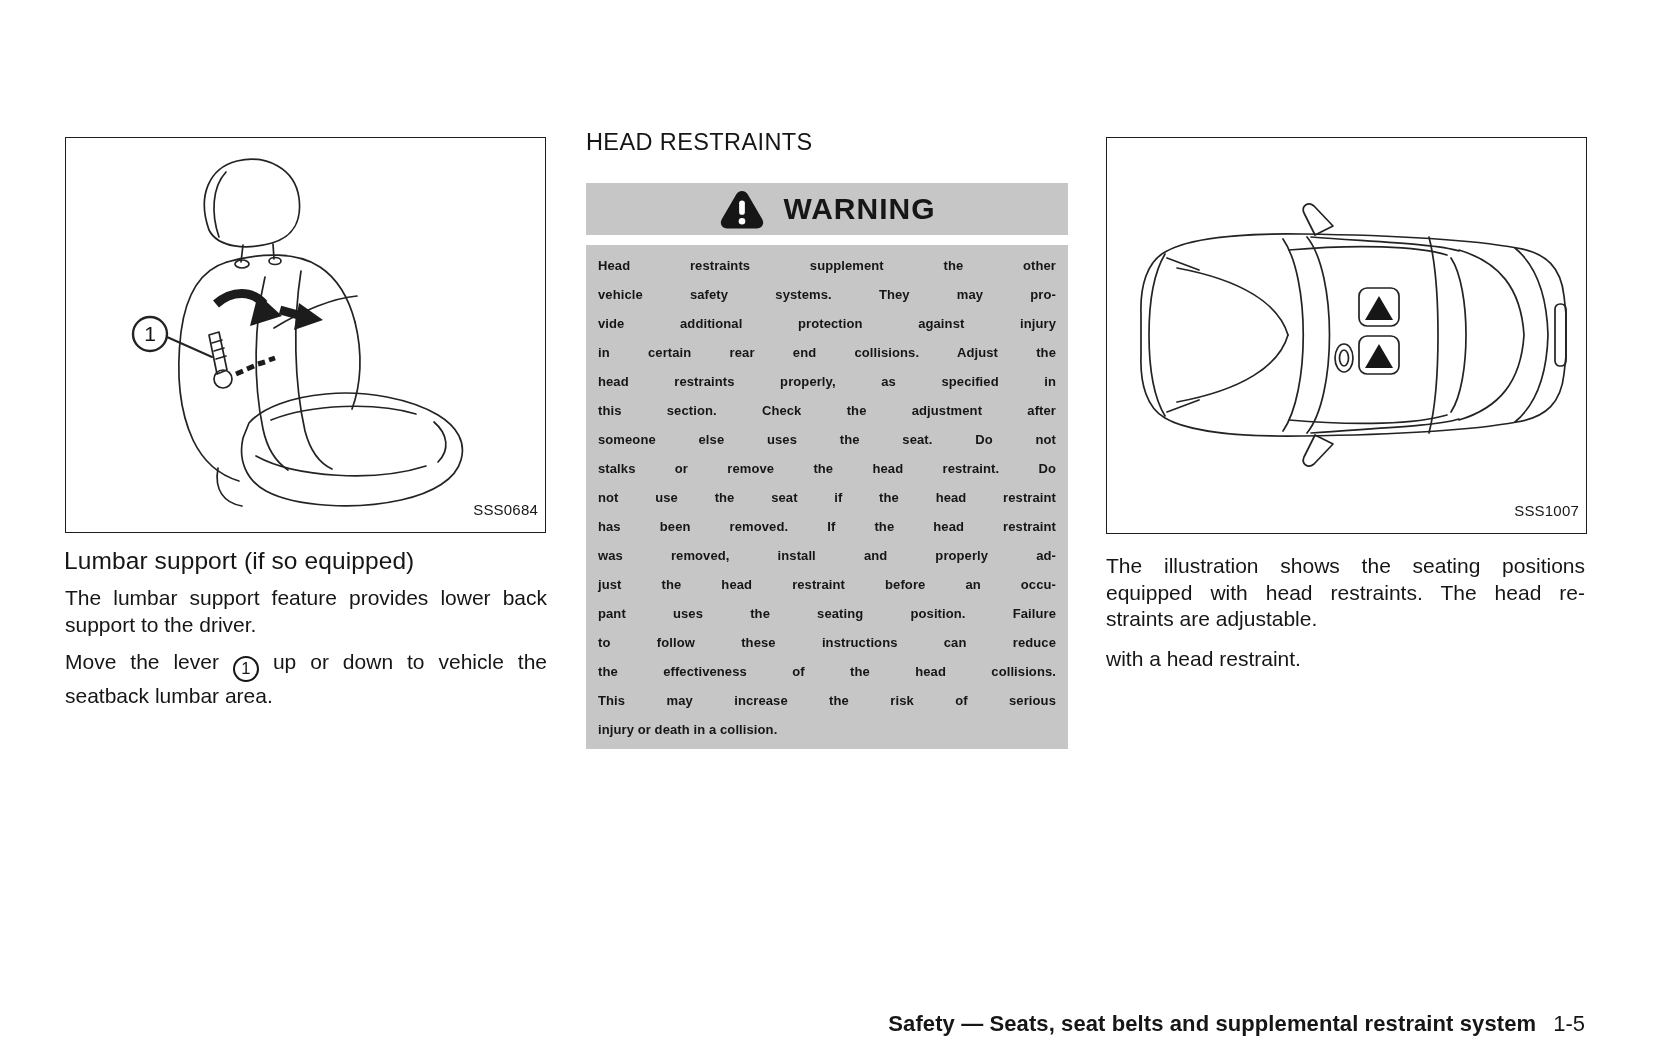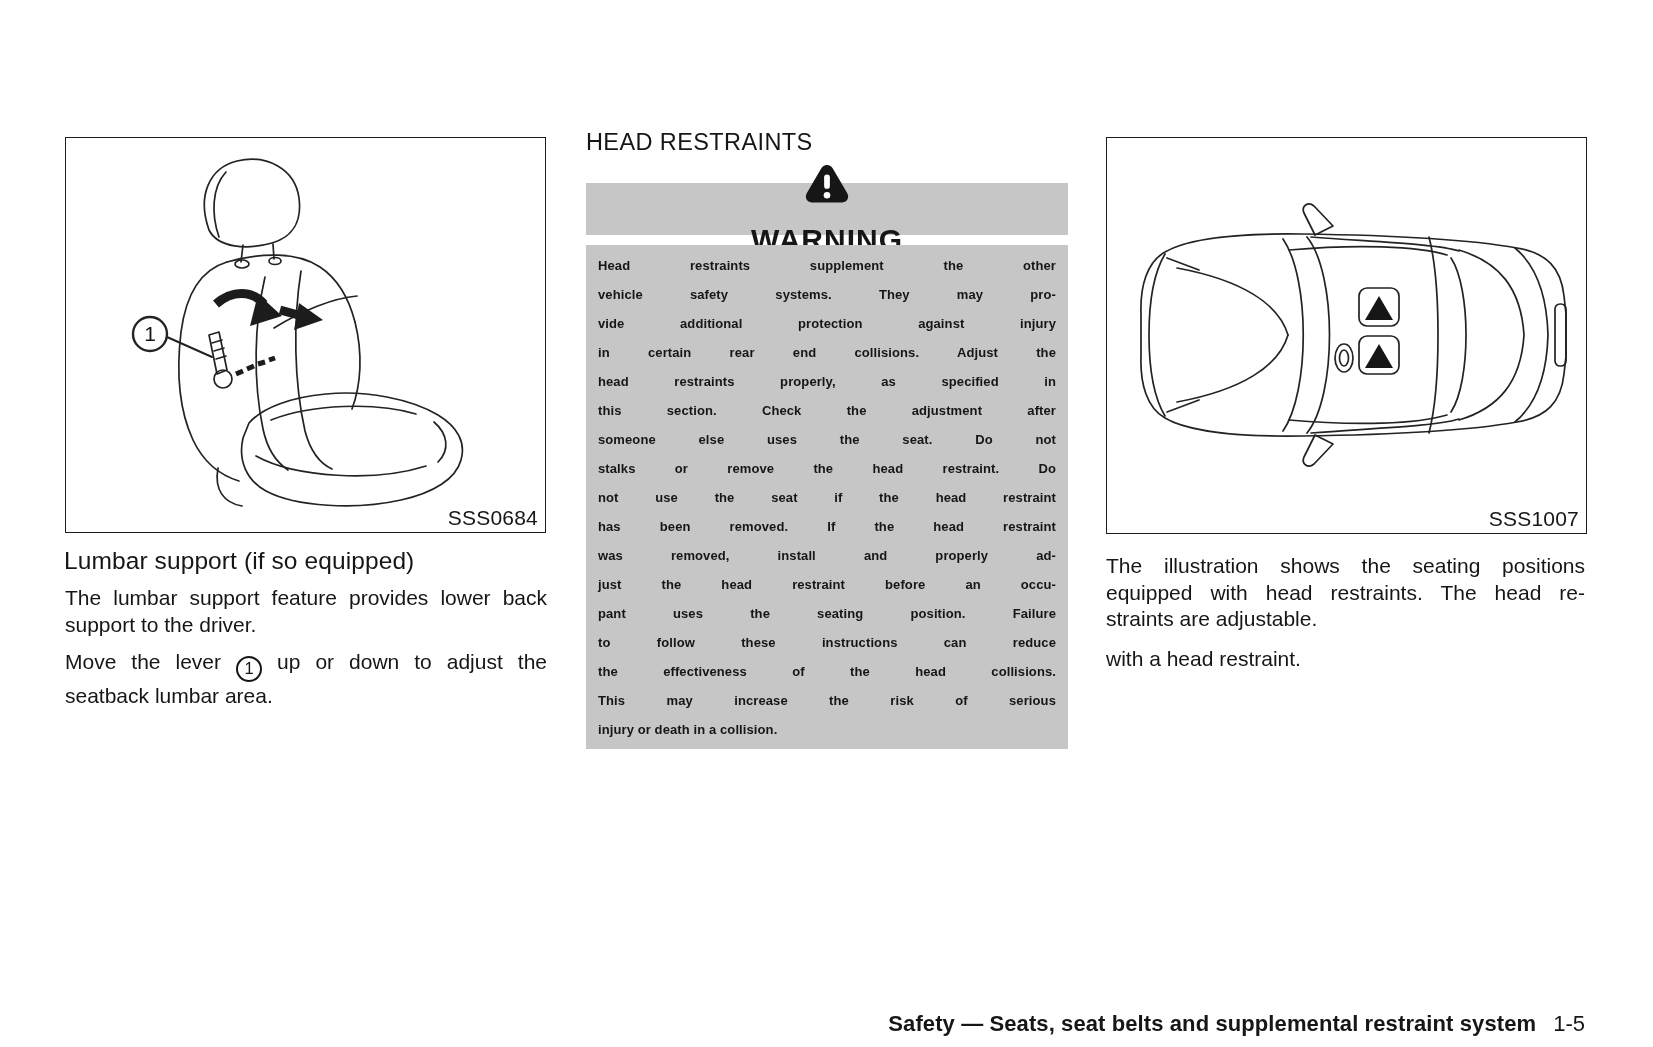--- a/index.html
+++ b/index.html
@@ -2,39 +2,39 @@
 <html><head>
 <meta charset="utf-8">
 <style>
   html,body{margin:0;padding:0}
   body{
     width:1653px;height:1047px;position:relative;background:#ffffff;
     font-family:"Liberation Sans","DejaVu Sans",sans-serif;color:#161616;overflow:hidden;
   }
   .figure-box{position:absolute;border:1.6px solid #1d1d1d;background:#fff}
   .figure-box svg{position:absolute;left:0;top:0;width:100%;height:100%}
-  .fig-caption{position:absolute;right:7px;bottom:2px;font-size:21px;letter-spacing:.2px}
+  .fig-caption{position:absolute;right:7px;bottom:14px;font-size:15px;letter-spacing:.2px}
 
   
   .jline{text-align:justify;text-align-last:justify;text-justify:inter-word;white-space:nowrap}
   .jline.last{text-align-last:left}
 
   #left-heading{position:absolute;left:64px;top:547px;font-size:24.5px;letter-spacing:.1px}
   #left-para1{position:absolute;left:65px;top:584px;width:482px;font-size:21px;line-height:27px}
   #left-para2{position:absolute;left:65px;top:648px;width:482px;font-size:21px;line-height:27px}
   .circle-marker{
     display:inline-block;box-sizing:border-box;width:26px;height:26px;
     border:2.2px solid #161616;border-radius:50%;text-align:center;text-align-last:center;
     font-size:16.5px;line-height:21.5px;vertical-align:-5px;
   }
 
   #mid-heading{position:absolute;left:586px;top:129px;font-size:23.5px;letter-spacing:.4px}
   #warn-header{
     position:absolute;left:586px;top:183px;width:482px;height:52px;background:#c6c6c6;
-    display:flex;align-items:center;justify-content:center;gap:19px;flex-direction:column;
+    display:flex;align-items:center;justify-content:center;gap:19px;
   }
   #warn-title{font-size:30px;font-weight:700;letter-spacing:1px}
   #warn-body{
     position:absolute;left:586px;top:245px;width:482px;box-sizing:border-box;
     background:#c6c6c6;padding:6px 12px 5px;
     font-size:13px;line-height:29px;font-weight:700;letter-spacing:.1px;
   }
 
   #right-para1{position:absolute;left:1106px;top:553px;width:479px;font-size:21px;line-height:26.5px}
   #right-bullet{position:absolute;left:1106px;top:645px;width:479px;font-size:21px;line-height:27px}
@@ -92,21 +92,21 @@
 </div>
 
 <div id="left-heading">Lumbar support (if so equipped)</div>
 
 <div id="left-para1">
     <div class="jline">The lumbar support feature provides lower back</div>
     <div class="jline last">support to the driver.</div>
   </div>
 
 <div id="left-para2">
-  <div class="jline"><span>Move the lever</span> <span class="circle-marker">1</span> <span>up or down to adjust the</span></div>
+  <div class="jline"><span>Move the lever</span> <span class="circle-marker">1</span> <span>up or down to vehicle the</span></div>
   <div class="jline last">seatback lumbar area.</div>
 </div>
 
 <div id="mid-heading">HEAD RESTRAINTS</div>
 
 <div id="warn-header">
   <span style="display:inline-flex">
     <svg width="46" height="42" viewBox="0 0 64 58">
       <path d="M32,4 C35.5,4 38.5,6 40.5,9.5 L60,43 C62,46.5 62,50 60,52.5 C58,55 54.5,56 50,56 L14,56 C9.5,56 6,55 4,52.5 C2,50 2,46.5 4,43 L23.5,9.5 C25.5,6 28.5,4 32,4 Z" fill="#161616"></path>
       <rect x="28" y="17" width="8" height="20" rx="4" fill="#ffffff"></rect>

